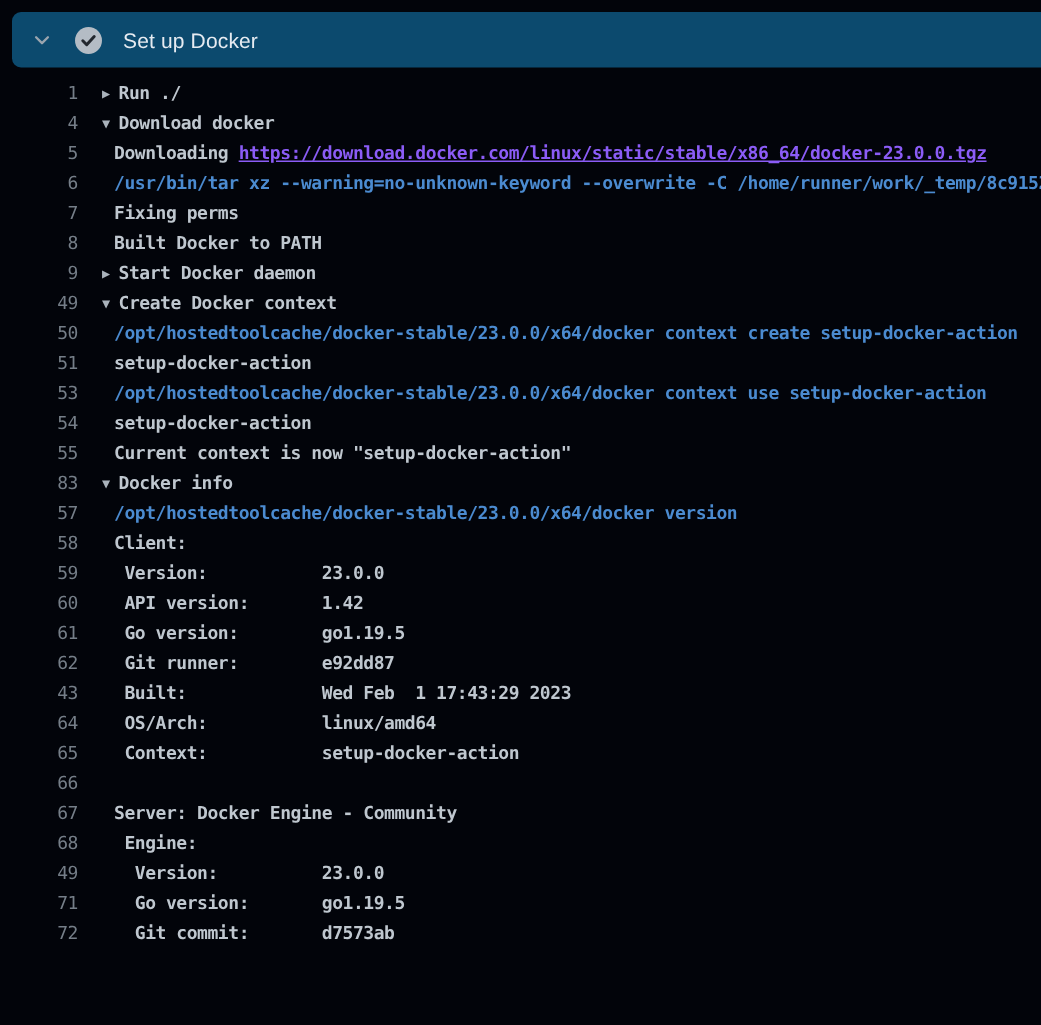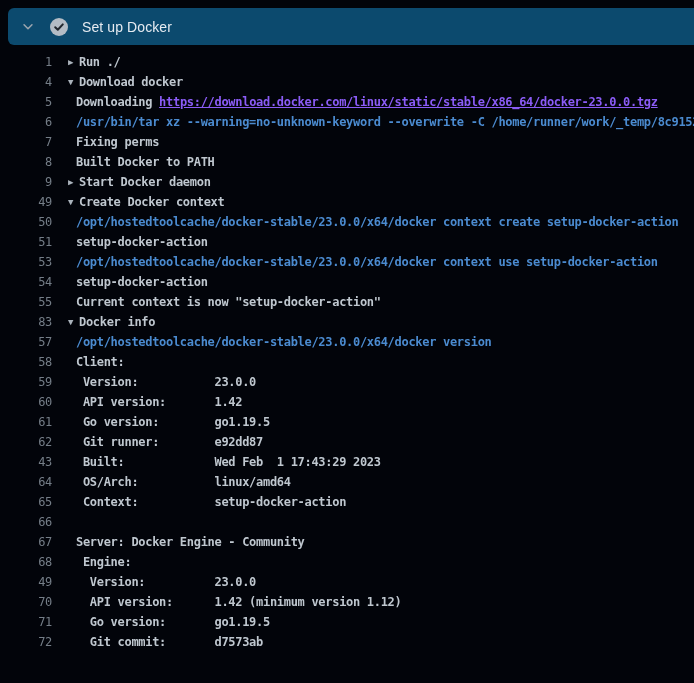--- a/index.html
+++ b/index.html
@@ -235,24 +235,20 @@
   <div class="row">
     <span class="ln">68</span>
     <span class="content"><span class="child"> Engine:</span></span>
   </div>
 
   <div class="row">
     <span class="ln">49</span>
     <span class="content"><span class="child">  Version:          23.0.0</span></span>
   </div>
 
-  <div class="row">
-    <span class="ln">70</span>
-    <span class="content"><span class="child">  API version:      1.42 (minimum version 1.12)</span></span>
-  </div>
 
   <div class="row">
     <span class="ln">71</span>
     <span class="content"><span class="child">  Go version:       go1.19.5</span></span>
   </div>
 
   <div class="row">
     <span class="ln">72</span>
     <span class="content"><span class="child">  Git commit:       d7573ab</span></span>
   </div>

